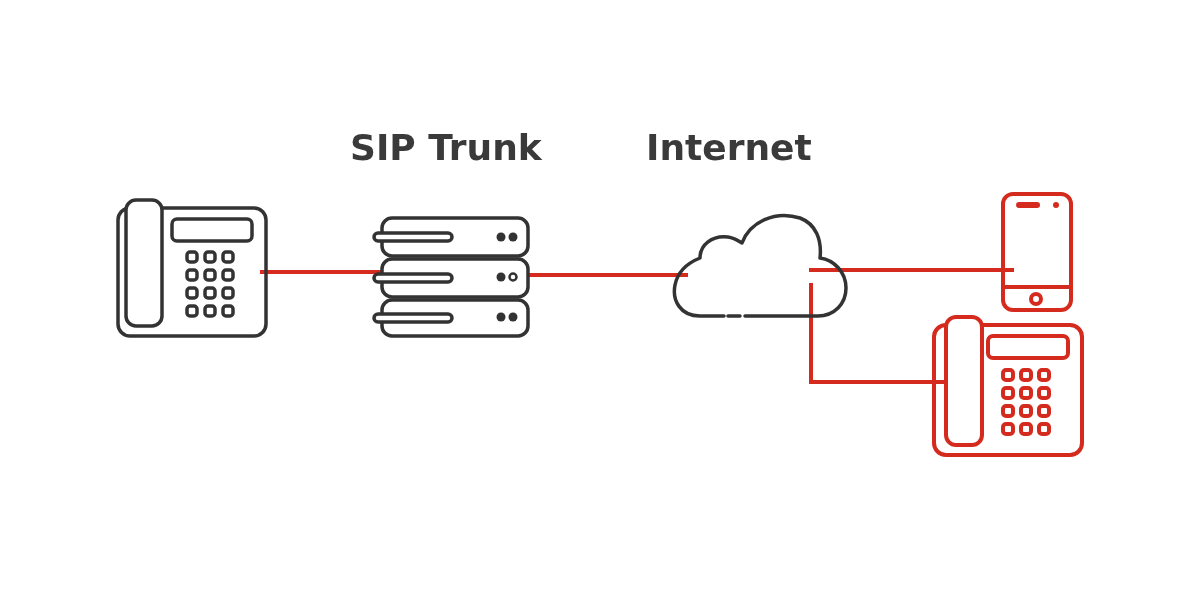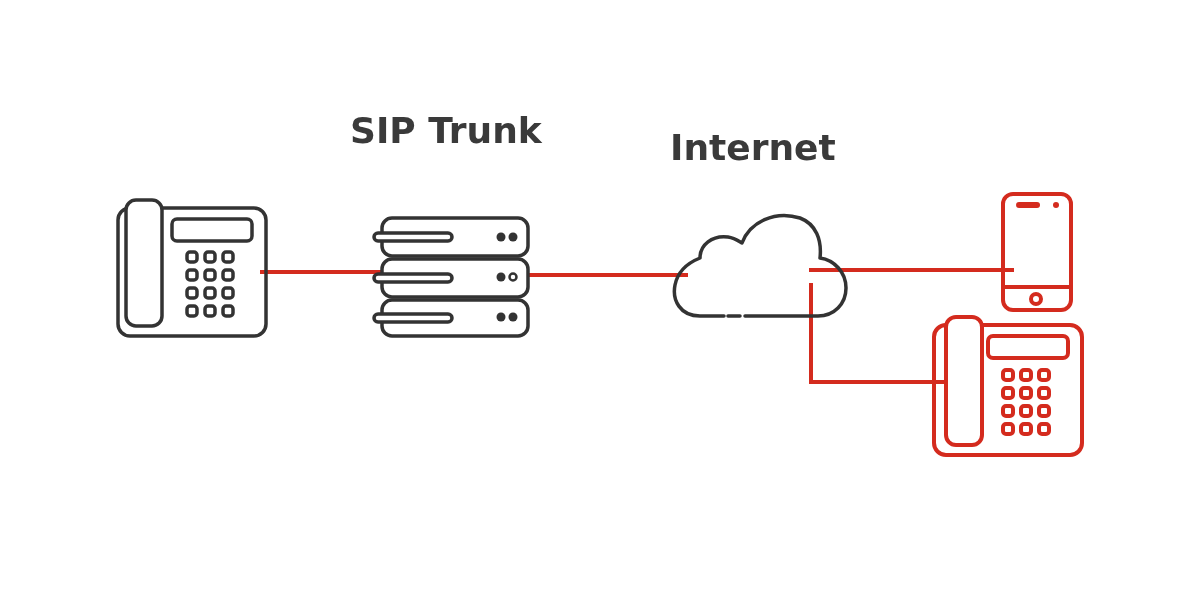--- a/index.html
+++ b/index.html
@@ -13,22 +13,22 @@
     color: #3a3a3a;
     letter-spacing: 0px;
   }
   .gray { stroke: #333333; fill: none; stroke-width: 3.5; stroke-linecap: round; stroke-linejoin: round; }
   .red { stroke: #d42b1e; fill: none; stroke-width: 4; stroke-linecap: round; stroke-linejoin: round; }
   .wire { stroke: #d42b1e; stroke-width: 4; fill: none; }
 </style>
 </head>
 <body>
 
-<div class="label" style="left:350px; top:110px;">SIP Trunk</div>
-<div class="label" style="left:670px; top:127px;">Internet</div>
+<div class="label" style="left:350px; top:127px;">SIP Trunk</div>
+<div class="label" style="left:646px; top:127px;">Internet</div>
 
 <svg class="diagram" width="1200" height="599" viewBox="0 0 1200 599">
 
   <g>
     <line class="wire" x1="260" y1="272" x2="390" y2="272"></line>
     <line class="wire" x1="518" y1="275" x2="688" y2="275"></line>
     <line class="wire" x1="809" y1="270" x2="1014" y2="270"></line>
     <polyline class="wire" points="811,283 811,382 950,382"></polyline>
   </g>
 

